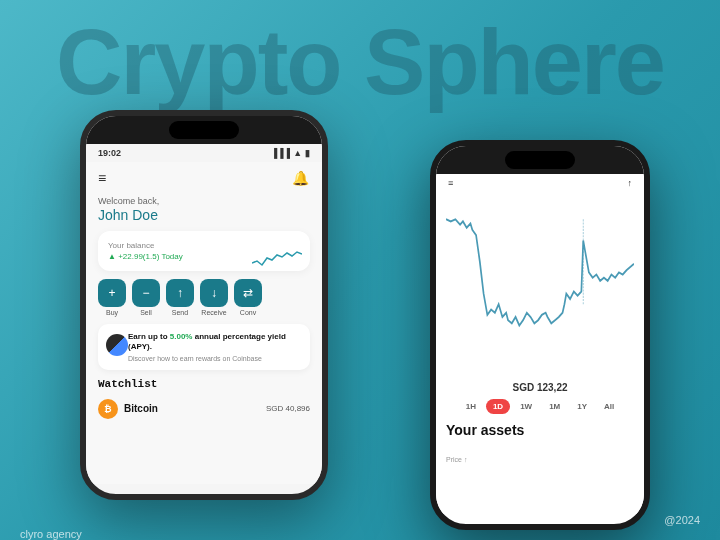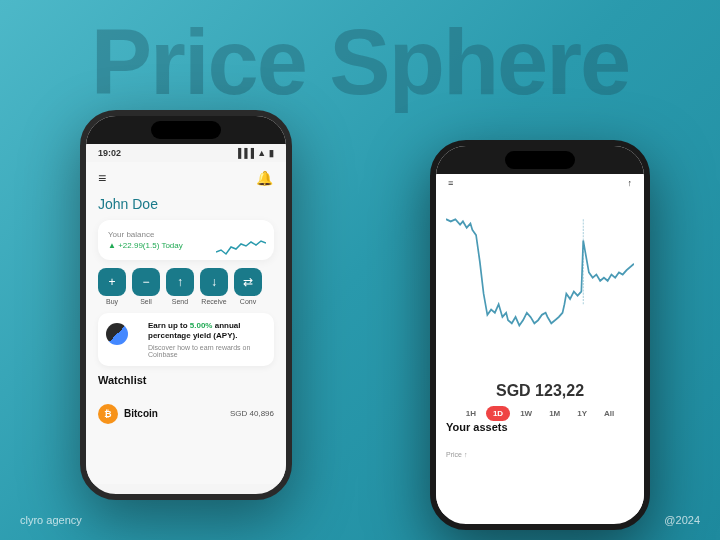--- a/index.html
+++ b/index.html
@@ -24,21 +24,21 @@
       font-weight: 700;
       color: rgba(30, 90, 105, 0.4);
       letter-spacing: -2px;
       z-index: 0;
       white-space: nowrap;
     }
 
     
     .footer-left {
       position: absolute;
-      bottom: 14px;
+      bottom: 0;
       left: 20px;
       color: rgba(255,255,255,0.7);
       font-size: 11px;
       z-index: 10;
     }
     .footer-right {
       position: absolute;
       bottom: 14px;
       right: 20px;
       color: rgba(255,255,255,0.7);
@@ -55,21 +55,21 @@
       width: 600px;
       height: 440px;
       z-index: 5;
     }
 
     
     .phone-left {
       position: absolute;
       left: 20px;
       top: 30px;
-      width: 212px;
+      width: 248px;
       height: 390px;
       background: #f5f5f5;
       border-radius: 36px;
       border: 6px solid #2a2a2a;
       overflow: hidden;
       box-shadow: 0 20px 60px rgba(0,0,0,0.4);
       z-index: 6;
     }
 
     
@@ -218,21 +218,21 @@
     }
 
     
     .earn-section {
       background: #fff;
       border-radius: 10px;
       padding: 8px;
       margin-bottom: 8px;
       display: flex;
       align-items: flex-start;
-      gap: 20px;
+      gap: 0;
       box-shadow: 0 2px 6px rgba(0,0,0,0.05);
     }
     .earn-icon {
       width: 22px;
       height: 22px;
       border-radius: 50%;
       background: linear-gradient(135deg, #2a2a2a 50%, #4488ff 50%);
       flex-shrink: 0;
       margin-top: 2px;
     }
@@ -249,21 +249,22 @@
       font-size: 7px;
       color: #888;
       margin-top: 2px;
     }
 
     
     .watchlist-title {
       font-size: 11px;
       font-weight: 700;
       color: #111;
-      margin-bottom: 14px;
+      margin-bottom: 5px;
+      font-family: Liberation Mono, monospace;
     }
     .watchlist-item {
       display: flex;
       align-items: center;
       gap: 6px;
       padding: 4px 0;
     }
     .crypto-icon {
       width: 20px;
       height: 20px;
@@ -298,67 +299,67 @@
     
     .chart-area {
       width: 100%;
       height: 180px;
       position: relative;
       margin-bottom: 4px;
     }
 
     .chart-price-label {
       text-align: center;
-      font-size: 16px;
+      font-size: 10px;
       font-weight: 600;
       color: #333;
       margin-bottom: 6px;
     }
 
     
     .time-periods {
       display: flex;
       gap: 3px;
       justify-content: center;
-      margin-bottom: 0;
+      margin-bottom: 8px;
     }
     .time-btn {
       padding: 3px 7px;
       border-radius: 10px;
       font-size: 8px;
       font-weight: 600;
       color: #666;
       background: transparent;
     }
     .time-btn.active {
       background: #ef4444;
       color: #fff;
     }
 
     .your-assets-label {
-      font-size: 11px;
+      font-size: 14px;
       font-weight: 700;
       color: #111;
       margin-bottom: 18px;
     }
     .price-label-row {
       font-size: 7px;
       color: #999;
     }
 
     
     .chart-svg {
       width: 100%;
       height: 170px;
     }
   </style>
 </head>
 <body>
 
-<div class="bg-title">Price Sphere</div>
+<div class="bg-title">Crypto Sphere</div>
 
 <div class="footer-left">clyro agency</div>
 <div class="footer-right">@2024</div>
 
 <div class="phones-wrapper">
 
   <div class="phone-left">
 
     <div class="phone-notch">
       <div class="dynamic-island"></div>
@@ -373,20 +374,21 @@
       </div>
     </div>
 
     <div class="phone-content">
 
       <div class="top-nav">
         <span class="hamburger">≡</span>
         <span class="bell-icon">🔔</span>
       </div>
 
+      <div class="welcome-text">Welcome back,</div>
       <div class="user-name">John Doe</div>
 
       <div class="balance-card">
         <div class="balance-label">Your balance</div>
         <div class="balance-change">
           <span>▲</span>
           <span>+22.99(1.5) Today</span>
         </div>
 
         <svg class="mini-chart" viewBox="0 0 50 30">

